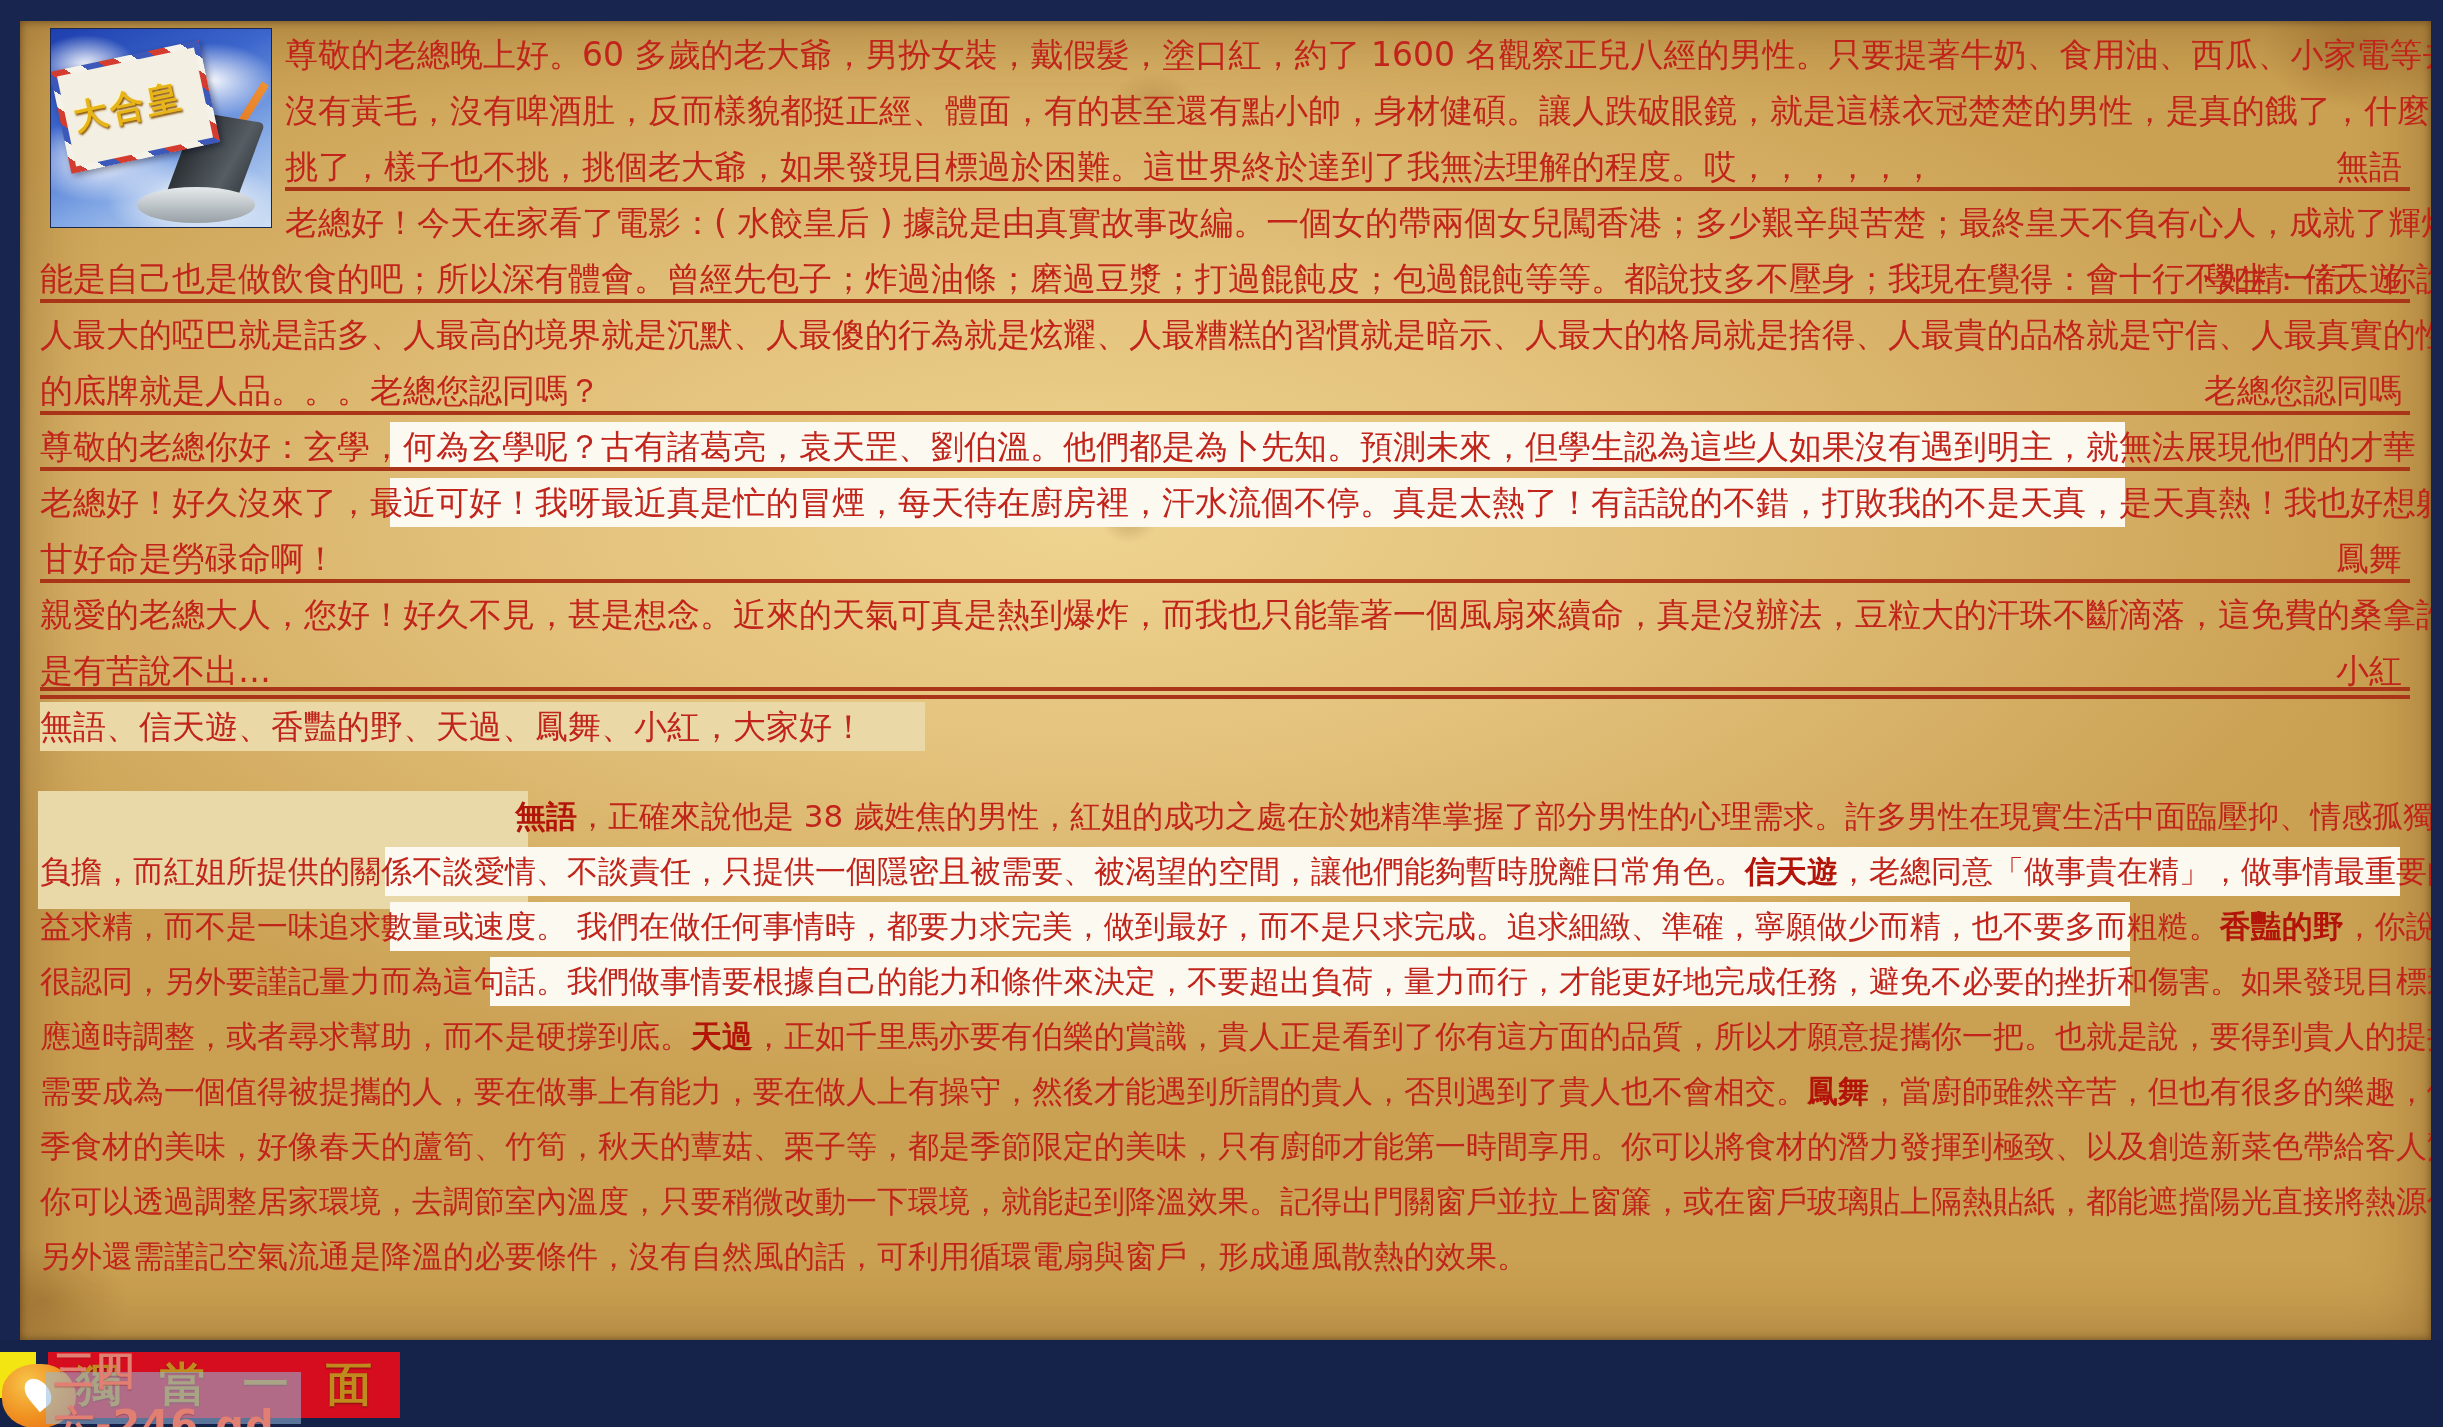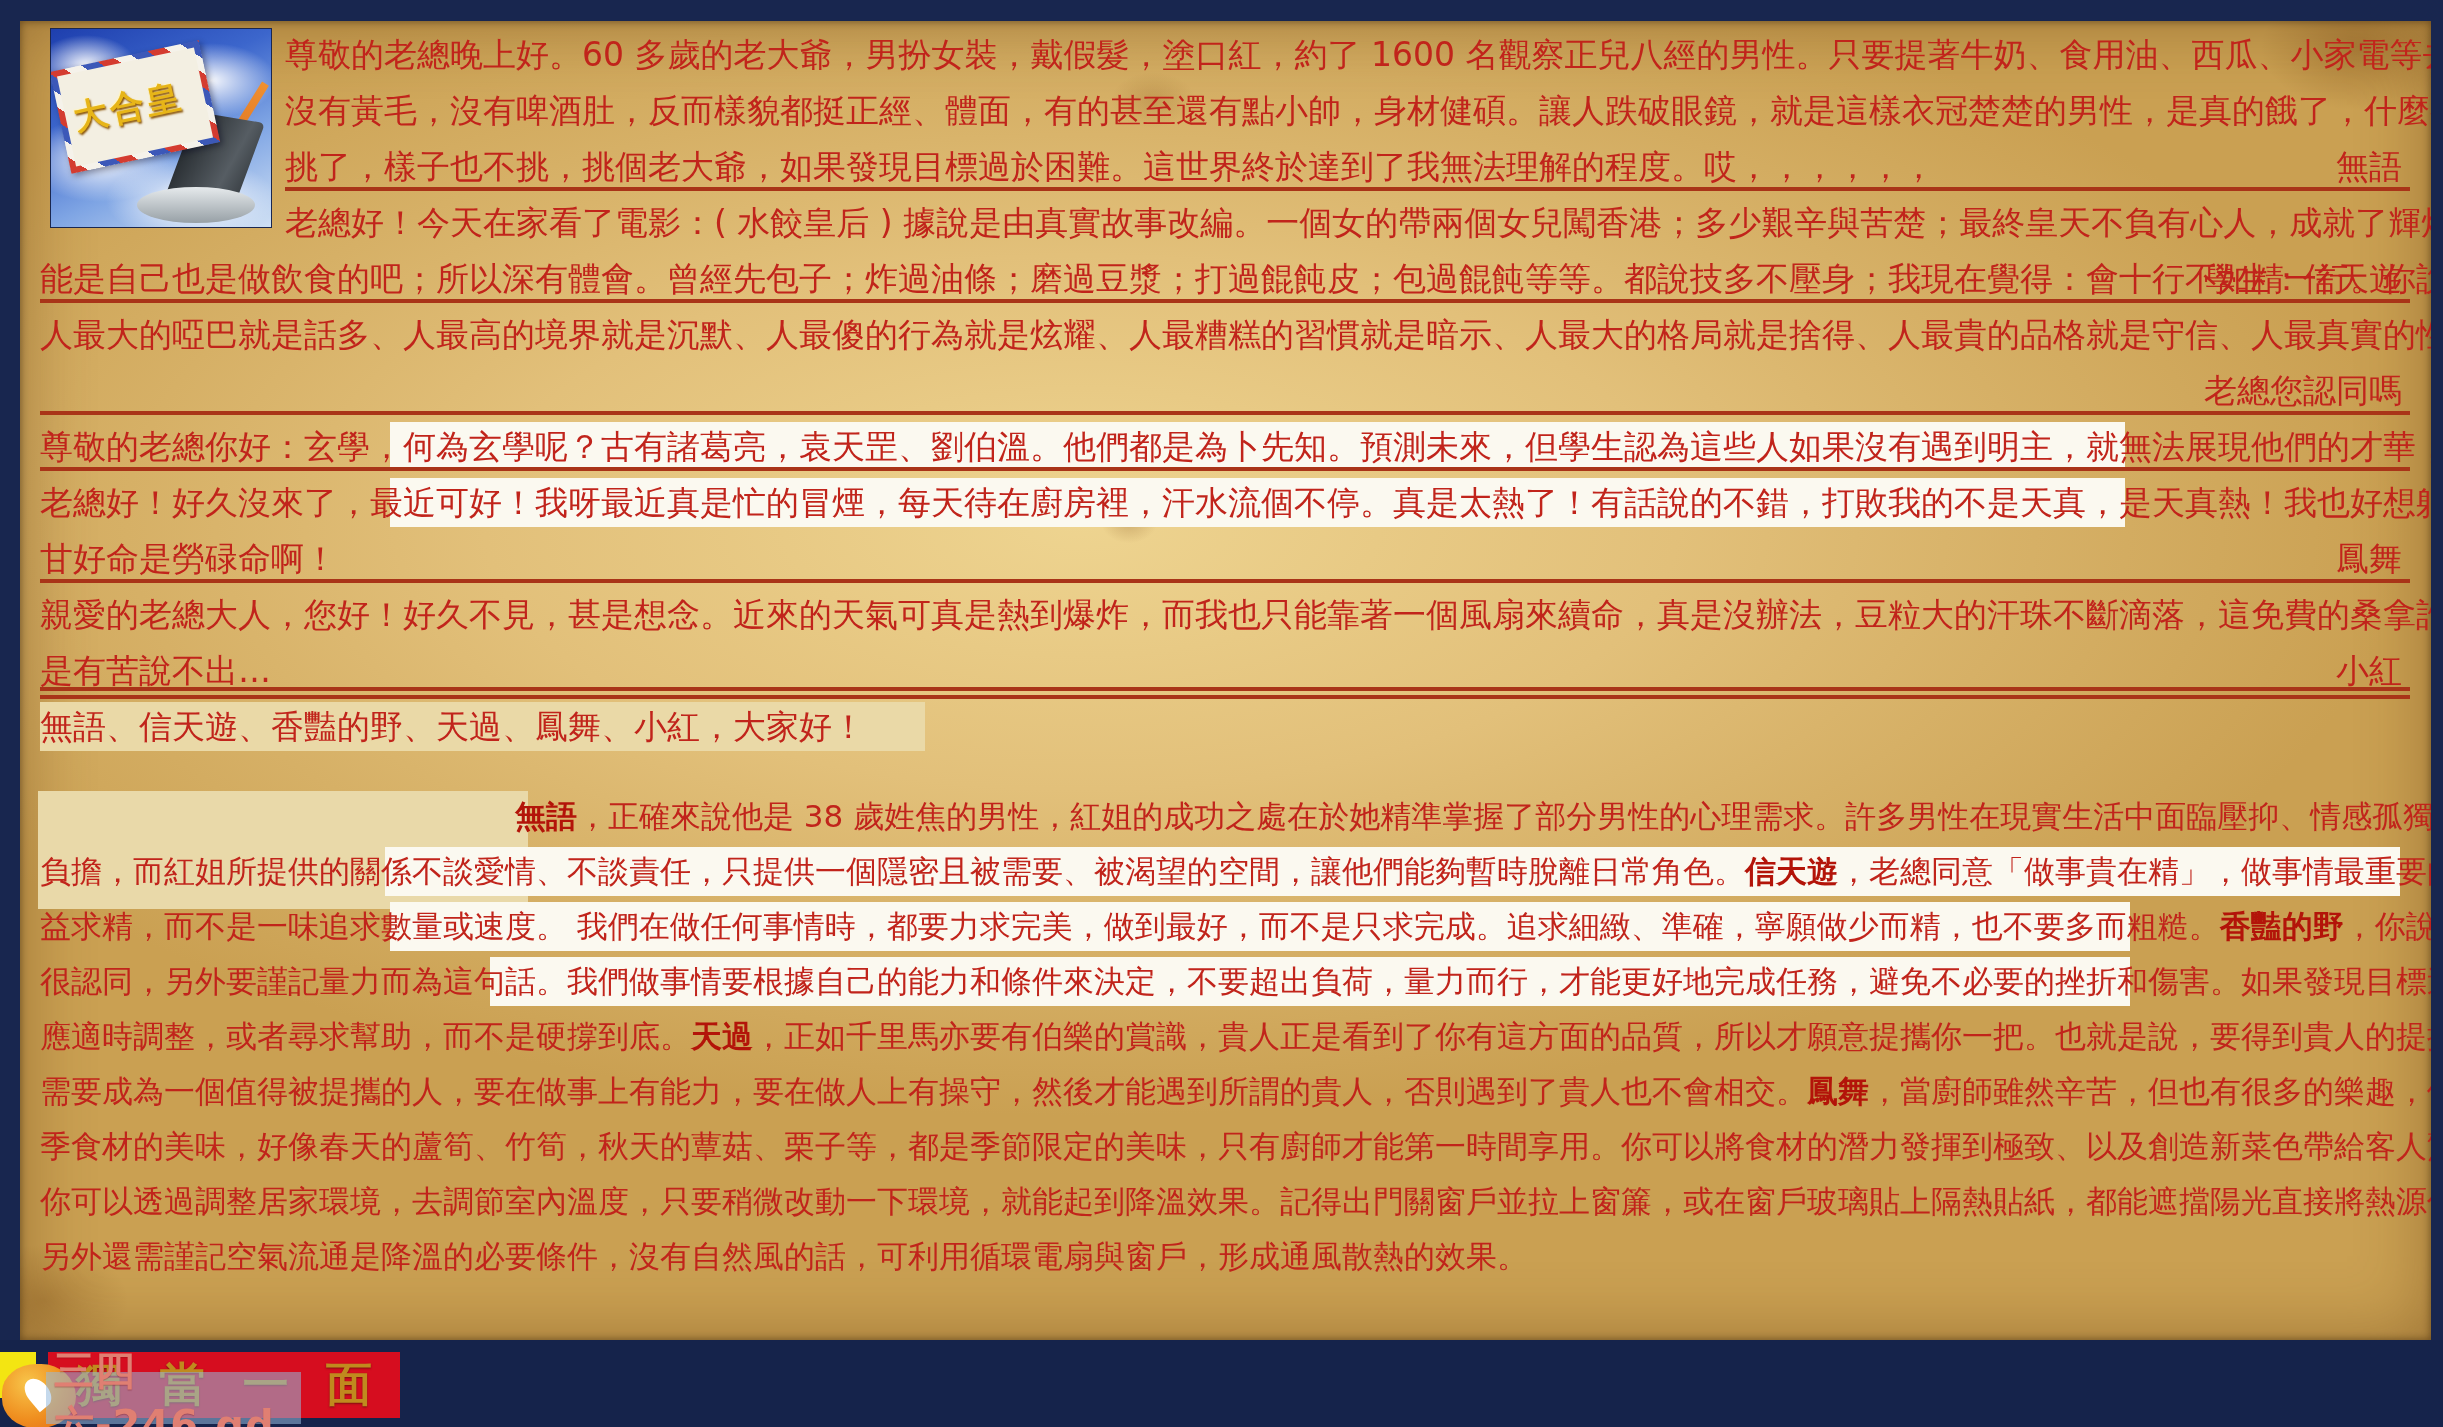--- a/index.html
+++ b/index.html
@@ -105,21 +105,21 @@
 
   <div class="content">
       <div class="tl" style="padding-left: 245px;"><span class="txt"><span>尊敬的老總晚上好。60 多歲的老大爺，男扮女裝，戴假髮，塗口紅，約了 1600 名觀察正兒八經的男性。只要提著牛奶、食用油、西瓜、小家電等去就好。這些上門的男性，</span></span></div>
       <div class="tl" style="padding-left: 245px;"><span class="txt"><span>沒有黃毛，沒有啤酒肚，反而樣貌都挺正經、體面，有的甚至還有點小帥，身材健碩。讓人跌破眼鏡，就是這樣衣冠楚楚的男性，是真的餓了，什麼都不挑。連性別都不</span></span></div>
       <div class="tl" style="padding-left: 245px;"><span class="txt"><span>挑了，樣子也不挑，挑個老大爺，如果發現目標過於困難。這世界終於達到了我無法理解的程度。哎，，，，，，</span></span><span class="sig">無語</span></div>
       <div class="rule" style="margin-left: 245px;"></div>
       <div class="tl" style="padding-left: 245px;"><span class="txt"><span>老總好！今天在家看了電影：( 水餃皇后 ) 據說是由真實故事改編。一個女的帶兩個女兒闖香港；多少艱辛與苦楚；最終皇天不負有心人，成就了輝煌。看的我感動了；可</span></span></div>
       <div class="tl"><span class="txt"><span>能是自己也是做飲食的吧；所以深有體會。曾經先包子；炸過油條；磨過豆漿；打過餛飩皮；包過餛飩等等。都說技多不壓身；我現在覺得：會十行不如精一行。你說呢。</span></span><span class="sig">學生：信天遊</span></div>
       <div class="rule"></div>
       <div class="tl"><span class="txt"><span>人最大的啞巴就是話多、人最高的境界就是沉默、人最傻的行為就是炫耀、人最糟糕的習慣就是暗示、人最大的格局就是捨得、人最貴的品格就是守信、人最真實的性格就是厚道、人最硬</span></span></div>
-      <div class="tl"><span class="sig">老總您認同嗎</span></div>
+      <div class="tl"><span class="txt"><span>的底牌就是人品。。。老總您認同嗎？</span></span><span class="sig">老總您認同嗎</span></div>
       <div class="rule"></div>
       <div class="tl"><span class="hl" style="left: 350px; width: 1735px;"></span><span class="txt"><span>尊敬的老總你好：玄學，何為玄學呢？古有諸葛亮，袁天罡、劉伯溫。他們都是為卜先知。預測未來，但學生認為這些人如果沒有遇到明主，就無法展現他們的才華，而被後人知道。學生舉</span></span></div>
       <div class="rule"></div>
       <div class="tl"><span class="hl" style="left: 350px; width: 1735px;"></span><span class="txt"><span>老總好！好久沒來了，最近可好！我呀最近真是忙的冒煙，每天待在廚房裡，汗水流個不停。真是太熱了！有話說的不錯，打敗我的不是天真，是天真熱！我也好想躺在平嘆空調啊！可惜沒</span></span></div>
       <div class="tl"><span class="txt"><span>甘好命是勞碌命啊！</span></span><span class="sig">鳳舞</span></div>
       <div class="rule"></div>
       <div class="tl"><span class="txt"><span>親愛的老總大人，您好！好久不見，甚是想念。近來的天氣可真是熱到爆炸，而我也只能靠著一個風扇來續命，真是沒辦法，豆粒大的汗珠不斷滴落，這免費的桑拿誰要來體驗一下，我真</span></span></div>
       <div class="tl"><span class="txt"><span>是有苦說不出…</span></span><span class="sig">小紅</span></div>
       <div class="rule dbl"></div>
       <div class="tl"><span class="hl pale" style="left: 0px; width: 885px;"></span><span class="txt"><span>無語、信天遊、香豔的野、天過、鳳舞、小紅，大家好！</span></span></div>

